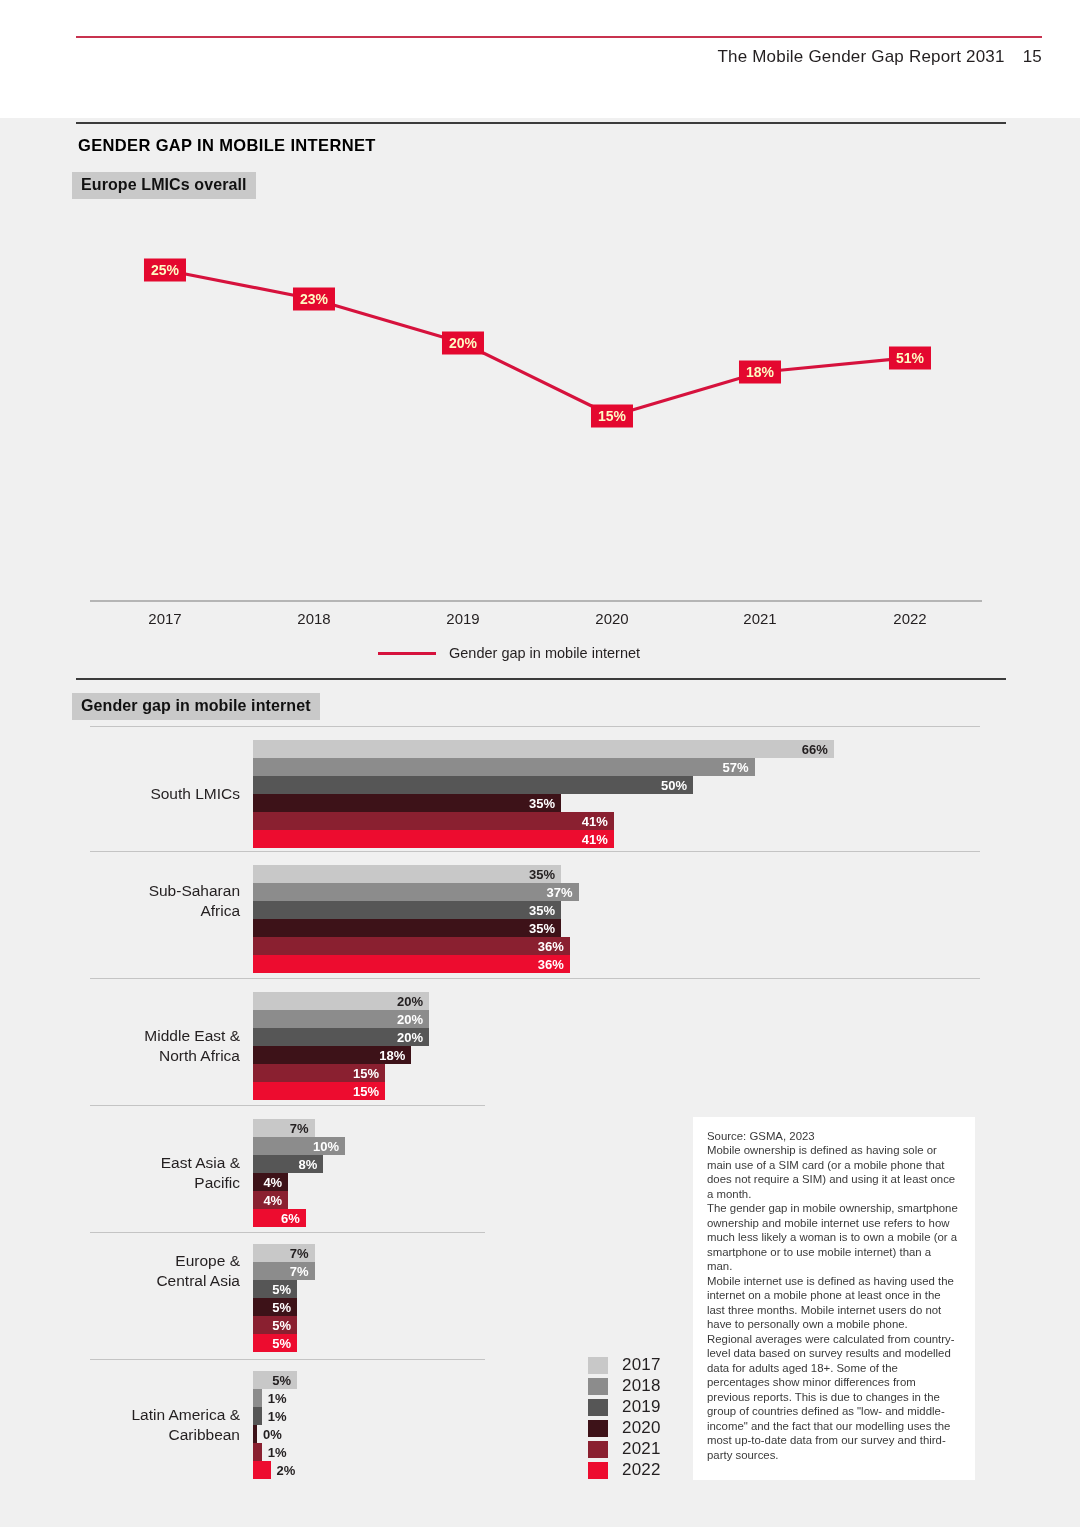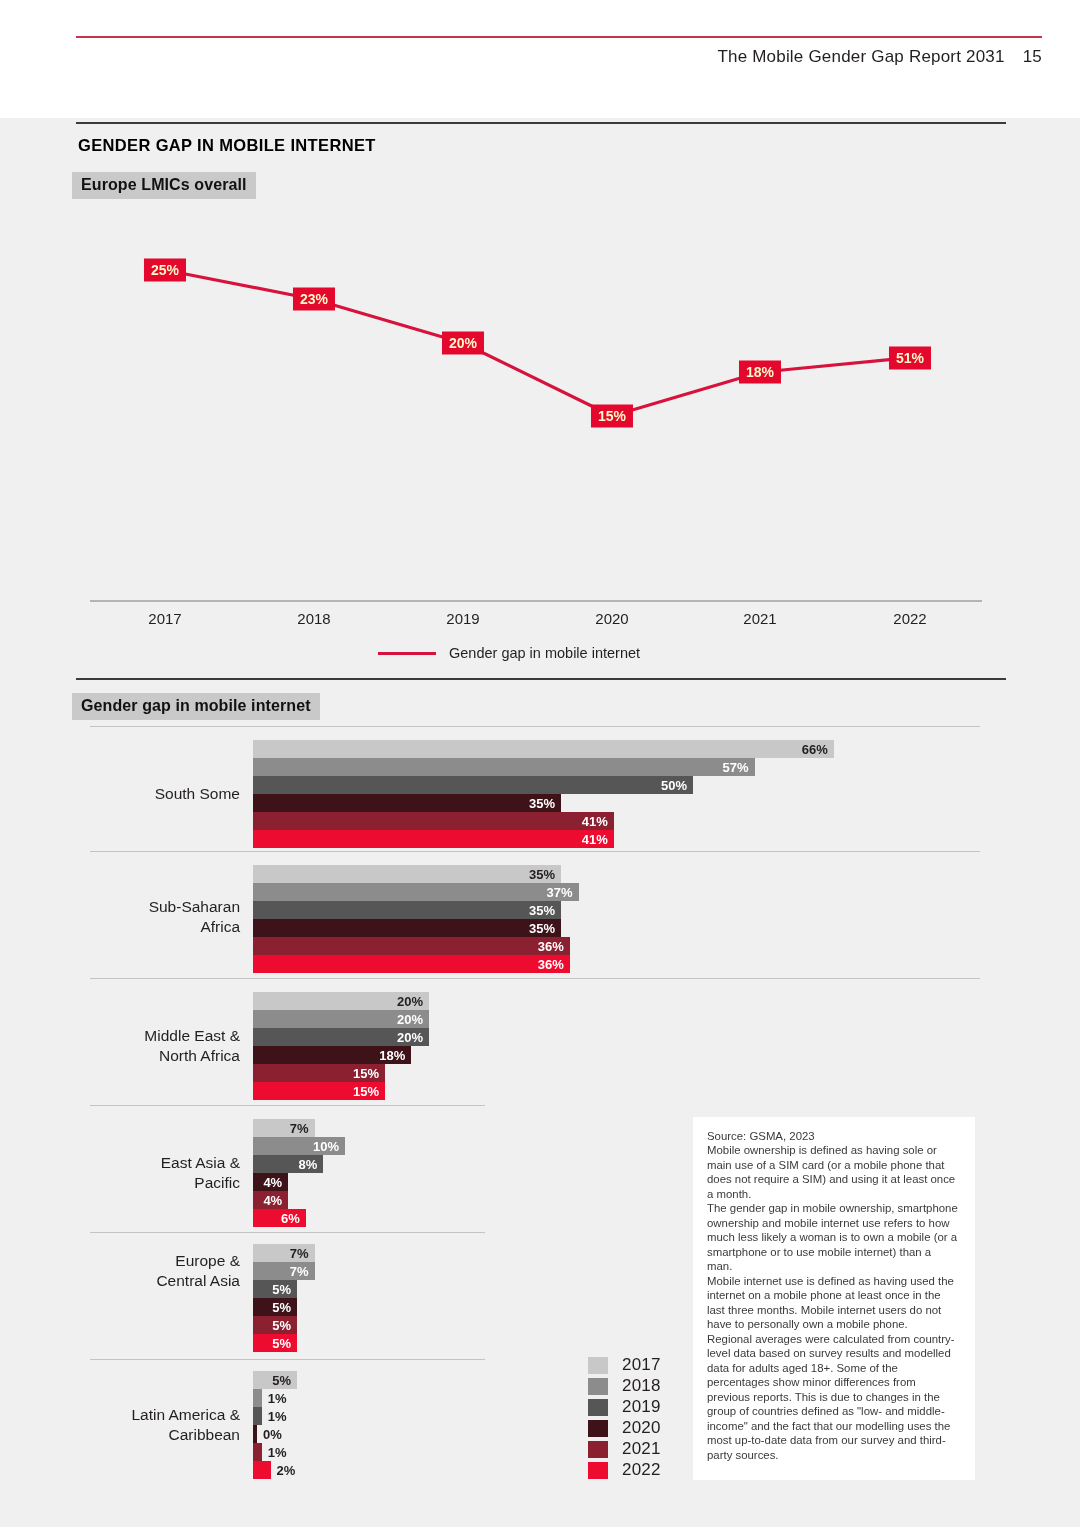--- a/index.html
+++ b/index.html
@@ -280,21 +280,21 @@
   <span id="line-legend-label">Gender gap in mobile internet</span>
 </div>
 
 <div id="mid-rule"></div>
 <div class="subhead" id="subhead-regional">Gender gap in mobile internet</div>
 
 <div id="bar-chart">
     <div class="group-sep" style="top: 0px; width: 890px;"></div>
     <div class="group-label-wrap" style="top: 57.75px;">
       <div class="group-label" style="position: static; width: 160px;">
-        <div>South Some</div>
+        <div>South LMICs</div>
       </div>
     </div>
     <div class="bar-row" style="top: 14px;">
       <div class="bar" style="width: 580.8px; background: rgb(200, 200, 200);">
         <span class="bar-value" style="color: rgb(35, 31, 32);">66%</span>
       </div>
     </div>
     <div class="bar-row" style="top: 32px;">
       <div class="bar" style="width: 501.6px; background: rgb(140, 140, 140);">
         <span class="bar-value" style="color: rgb(255, 255, 255);">57%</span>
@@ -314,21 +314,21 @@
       <div class="bar" style="width: 360.8px; background: rgb(138, 32, 48);">
         <span class="bar-value" style="color: rgb(255, 255, 255);">41%</span>
       </div>
     </div>
     <div class="bar-row" style="top: 104px;">
       <div class="bar" style="width: 360.8px; background: rgb(237, 12, 47);">
         <span class="bar-value" style="color: rgb(255, 255, 255);">41%</span>
       </div>
     </div>
     <div class="group-sep" style="top: 125px; width: 890px;"></div>
-    <div class="group-label-wrap" style="top: 171px;">
+    <div class="group-label-wrap" style="top: 155px;">
       <div class="group-label" style="position: static; width: 160px;">
         <div>Sub-Saharan</div>
         <div>Africa</div>
       </div>
     </div>
     <div class="bar-row" style="top: 139px;">
       <div class="bar" style="width: 308px; background: rgb(200, 200, 200);">
         <span class="bar-value" style="color: rgb(35, 31, 32);">35%</span>
       </div>
     </div>

